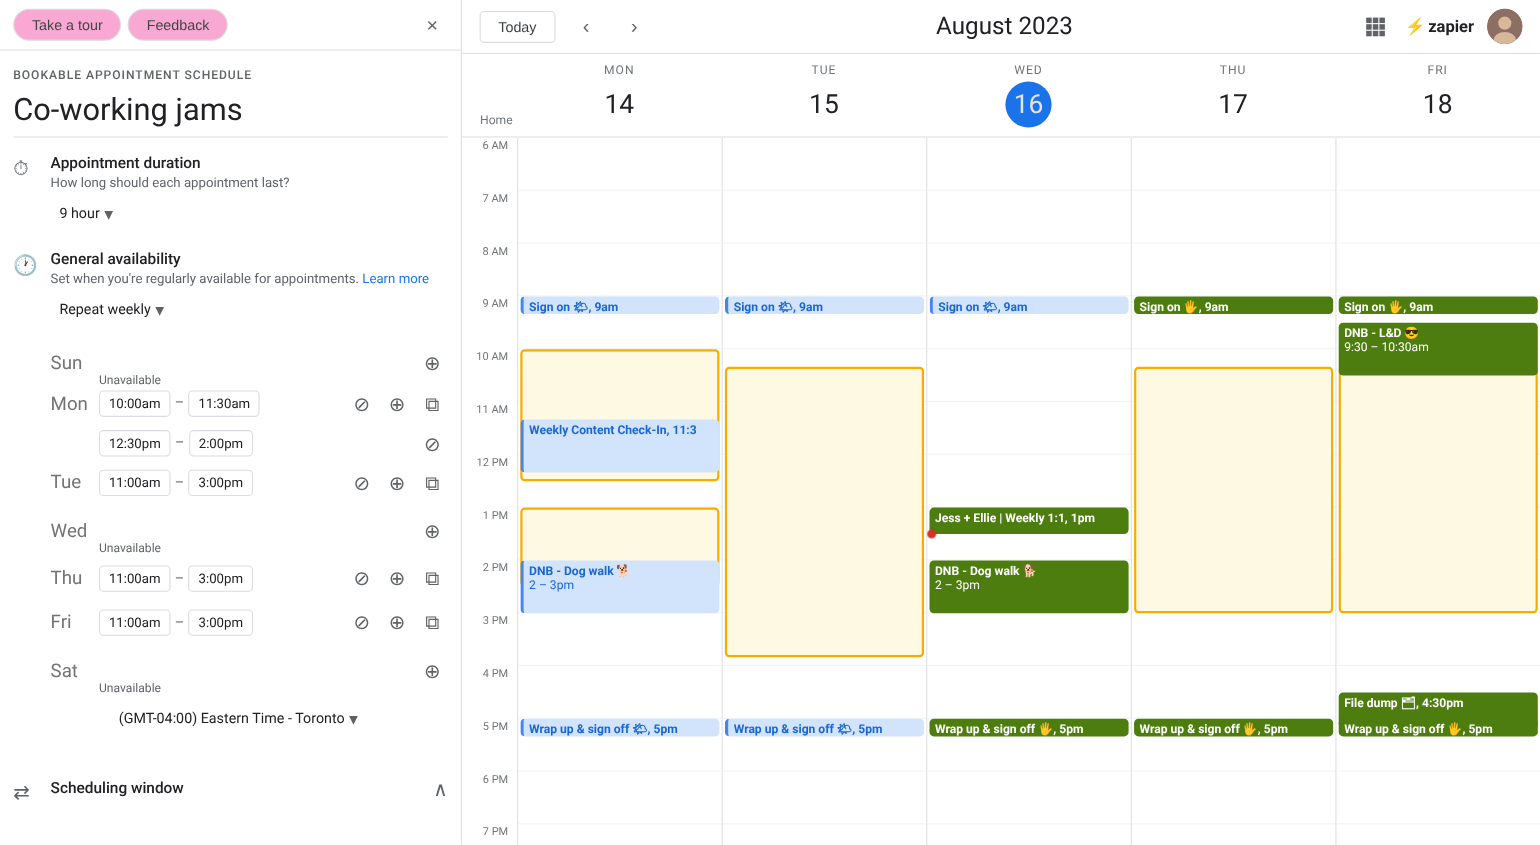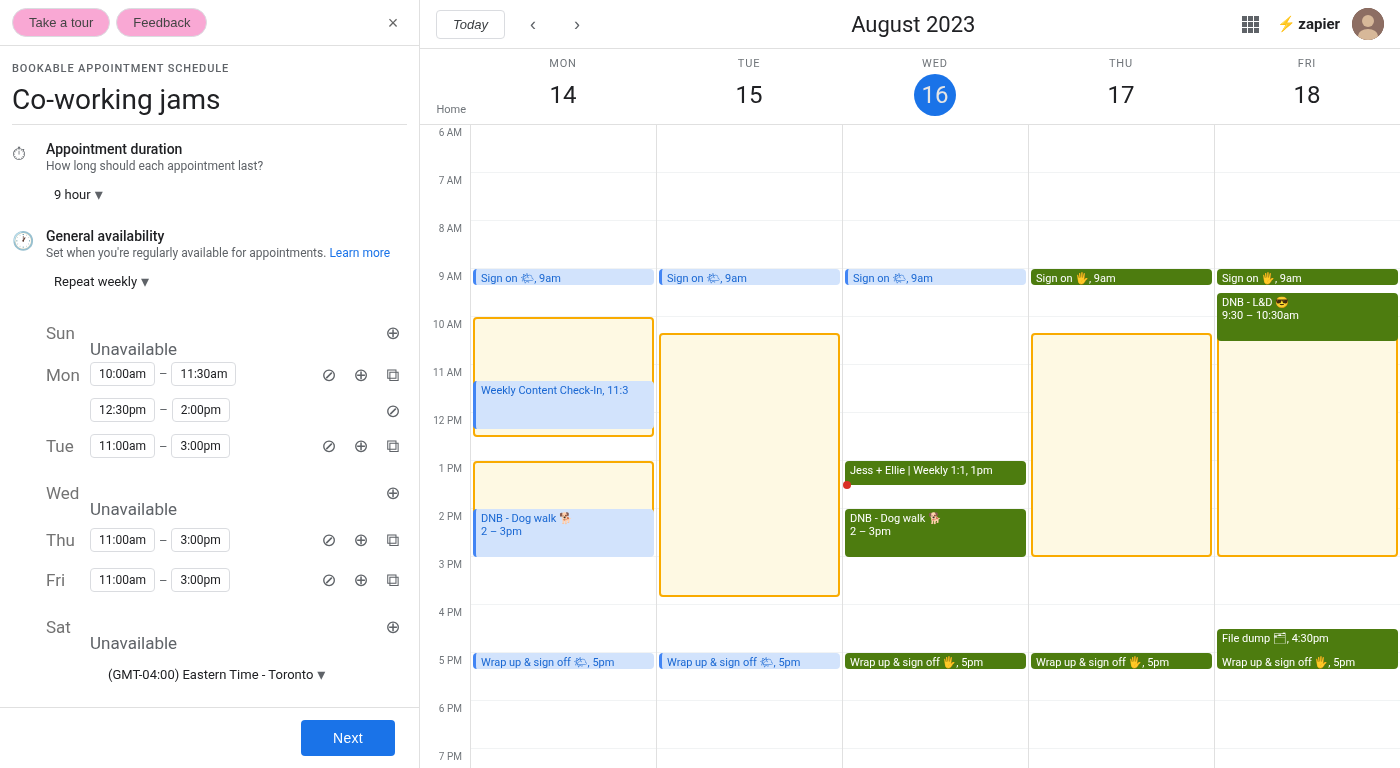--- a/index.html
+++ b/index.html
@@ -128,21 +128,21 @@
       gap: 8px;
       margin-bottom: 2px;
     }
     .day-label {
       width: 36px;
       font-size: 17px;
       color: #737373;
       flex-shrink: 0;
     }
     .unavail-text {
-      font-size: 17px;
+      font-size: 11px;
       color: #5f6368;
       flex: 1;
       margin-top: 32px;
     }
     .time-range {
       display: flex;
       align-items: center;
       gap: 4px;
       font-size: 13px;
       color: #202124;
@@ -238,21 +238,20 @@
       gap: 12px;
     }
     .today-btn {
       border: 1px solid #dadce0;
       background: #fff;
       border-radius: 4px;
       padding: 6px 16px;
       font-size: 13px;
       cursor: pointer;
       color: #3c4043;
-      font-style: italic;
     }
     .nav-btn {
       background: none; border: none; cursor: pointer;
       width: 32px; height: 32px; border-radius: 50%;
       display: flex; align-items: center; justify-content: center;
       color: #5f6368; font-size: 18px;
     }
     .cal-month-title {
       font-size: 22px;
       font-weight: 400;
@@ -392,21 +391,21 @@
     .cal-event.blue-event.dark {
       background: #4d7c0f;
       color: #fff;
       border-left: none;
     }
     .cal-event.yellow-event {
       background: #fef9e3;
       border: 2px solid #f9ab00;
       color: #795700;
     }
-    .event-title { font-weight: 400; display: block; white-space: nowrap; overflow: hidden; text-overflow: ellipsis; }
+    .event-title { font-weight: 700; display: block; white-space: nowrap; overflow: hidden; text-overflow: ellipsis; }
     .event-time { display: block; }
     .red-dot {
       width: 8px; height: 8px;
       background: #d93025;
       border-radius: 50%;
       position: absolute;
       z-index: 5;
     }
 
     
@@ -561,23 +560,20 @@
       <div class="section-content">
         <div class="sched-window-header">
           <div class="section-title">Scheduling window</div>
           <button class="collapse-btn">∧</button>
         </div>
 
       </div>
     </div>
   </div>
 
-  <div class="panel-footer">
-    <button class="next-btn">Next</button>
-  </div>
 </div>
 
 <div class="right-panel">
   <div class="cal-header">
     <button class="today-btn">Today</button>
     <button class="nav-btn">‹</button>
     <button class="nav-btn">›</button>
     <div class="cal-month-title">August 2023</div>
     <div class="cal-top-right">
       <div class="grid-icon">

